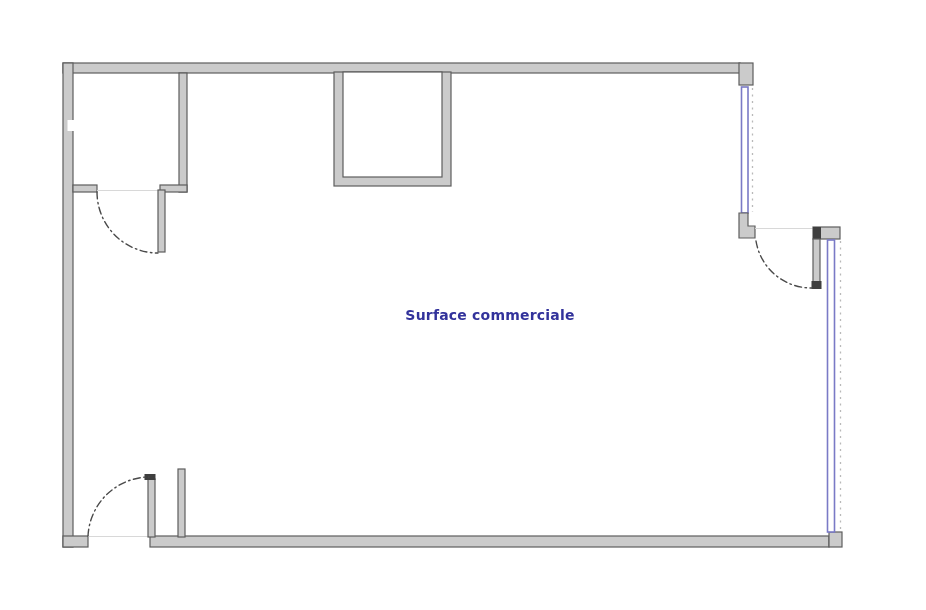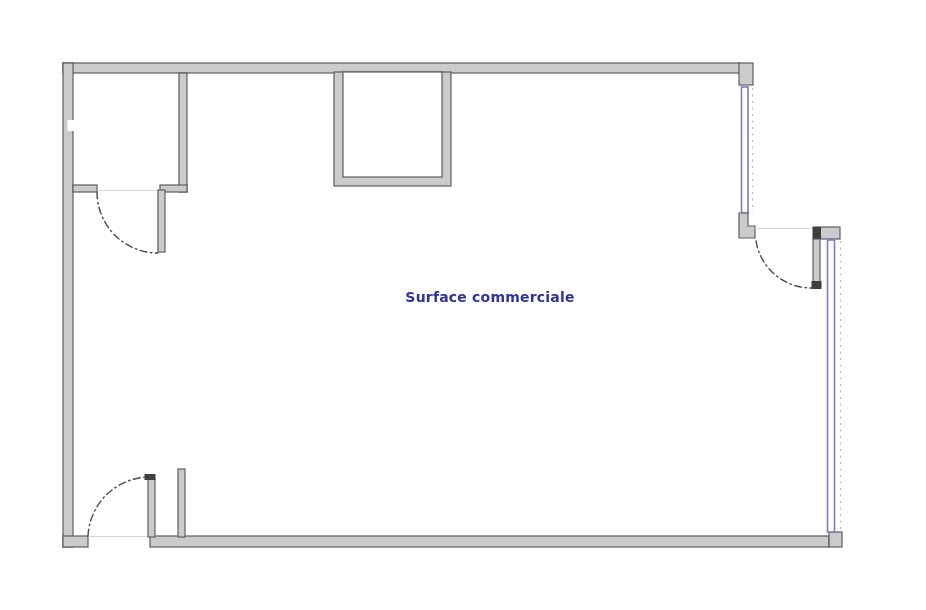--- a/index.html
+++ b/index.html
@@ -50,21 +50,21 @@
     stroke: var(--door-arc, #4a4a4a);
     stroke-width: 1.4;
     fill: none;
     stroke-dasharray: 7 3.5 1.5 3.5;
     stroke-linecap: round;
   }
   .notch { fill: #ffffff; stroke: none; }
   #room-label {
     position: absolute;
     left: 490px;
-    top: 297px;
+    top: 315px;
     transform: translate(-50%, -50%);
     font-size: 14px;
     font-weight: bold;
     letter-spacing: 0.2px;
     white-space: nowrap;
     color: var(--label-text, #32329b);
   }
 </style>
 </head>
 <body>

